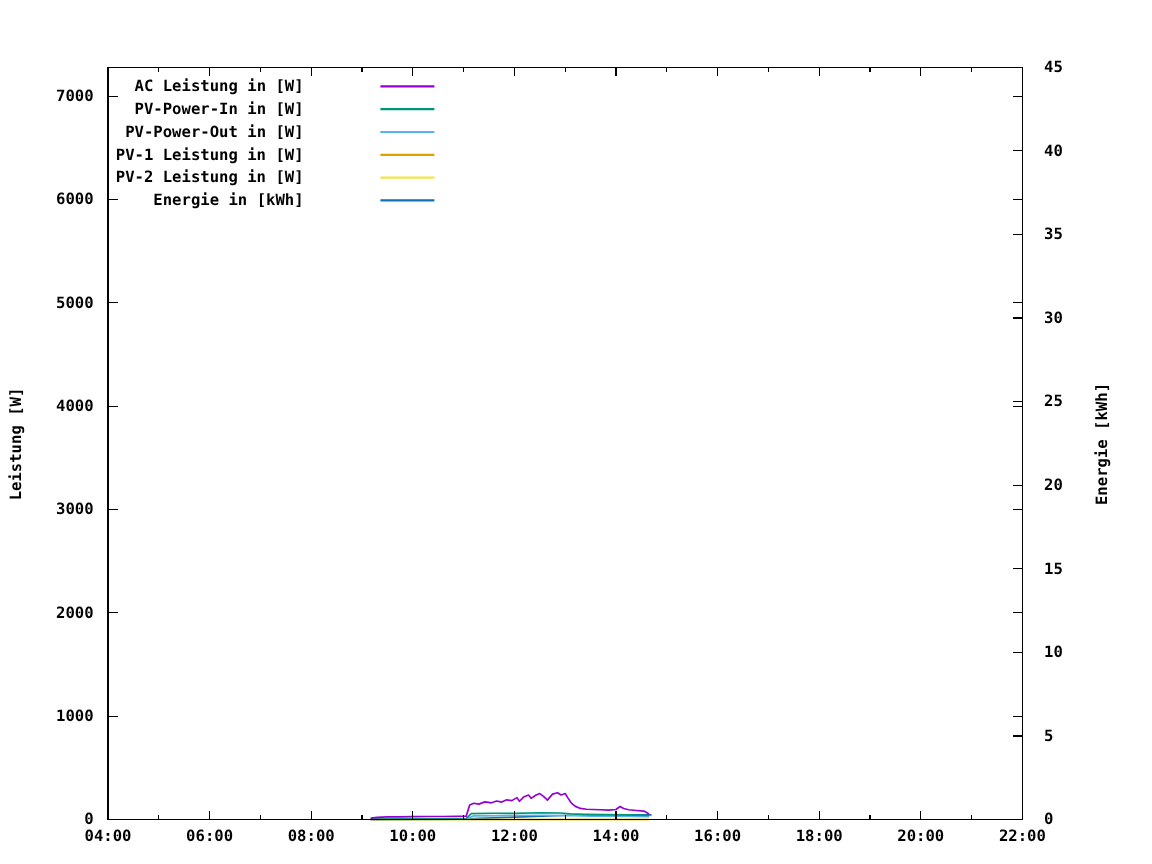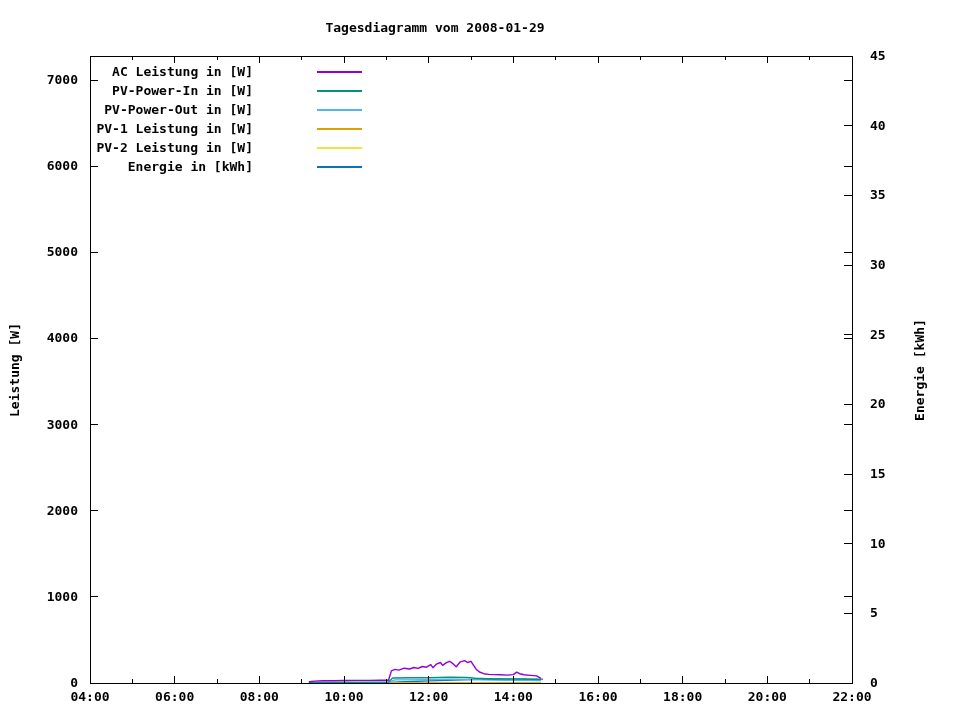--- a/index.html
+++ b/index.html
@@ -10,21 +10,20 @@
   .y-label-left{position:absolute;top:370px;left:14px;transform:translate(-50%,-50%) rotate(-90deg);
          font-size:13px;font-weight:bold;color:#000;white-space:nowrap;}
   .y-label-right{position:absolute;top:370px;left:919px;transform:translate(-50%,-50%) rotate(-90deg);
          font-size:13px;font-weight:bold;color:#000;white-space:nowrap;}
   svg text{font-family:"DejaVu Sans Mono","Liberation Mono",monospace;font-size:13px;font-weight:bold;fill:#000;}
 </style>
 </head>
 <body>
 
 <div id="stage">
-  <div class="chart-title">Tagesdiagramm vom 2008-01-29</div>
   <div class="y-label-left">Leistung [W]</div>
   <div class="y-label-right">Energie [kWh]</div>
   <svg id="chart" width="960" height="720" viewBox="0 0 960 720">
       <polyline points="308.9,683.0 344.0,682.9 386.3,682.6 399.0,682.0 411.7,681.5 428.7,680.9 445.6,680.4 462.5,679.8 479.5,679.4 496.4,679.2 513.3,679.1 532.4,679.1 543.0,679.1" fill="none" stroke="#0e72b5" stroke-width="1.4" stroke-linejoin="round"></polyline>
       <polyline points="308.9,682.9 540.9,682.9" fill="none" stroke="#f0e442" stroke-width="1.4" stroke-linejoin="round"></polyline>
       <polyline points="308.9,682.9 540.9,682.9" fill="none" stroke="#e0a000" stroke-width="1.4" stroke-linejoin="round"></polyline>
       <polyline points="308.9,682.7 365.2,682.6 388.5,682.5 394.8,679.9 428.7,679.6 454.1,679.4 471.0,679.6 492.2,680.1 513.3,680.2 540.9,680.6" fill="none" stroke="#56b4e9" stroke-width="1.4" stroke-linejoin="round"></polyline>
       <polyline points="308.9,682.5 365.2,682.3 388.5,682.1 392.7,678.0 411.7,677.7 428.7,677.8 449.8,677.3 466.8,677.5 475.2,678.3 487.9,678.7 504.9,678.9 521.8,679.0 540.9,679.6" fill="none" stroke="#009478" stroke-width="1.4" stroke-linejoin="round"></polyline>
       <polyline points="308.9,681.7 314.4,681.1 322.8,680.8 333.4,680.7 344.0,680.5 356.7,680.4 369.4,680.4 380.0,680.3 388.5,680.2 391.4,670.9 394.8,669.4 399.0,670.1 404.1,668.2 409.6,669.0 413.9,667.5 418.1,668.4 422.3,666.5 426.5,667.2 430.8,664.7 432.9,667.7 436.3,664.2 440.5,662.5 442.6,665.3 446.4,662.7 449.8,661.3 453.2,663.9 456.2,666.8 460.4,661.8 464.6,660.6 467.6,662.5 471.0,661.3 473.1,664.7 476.1,669.2 479.5,672.0 483.7,673.7 488.8,674.4 494.3,674.6 500.6,674.8 507.0,675.1 513.3,674.6 516.7,672.1 519.7,673.7 523.9,674.8 530.3,675.4 536.6,675.9 540.9,678.3" fill="none" stroke="#9400d3" stroke-width="1.4" stroke-linejoin="round"></polyline>
       <rect x="90" y="56" width="762" height="627" fill="none" stroke="#000000" stroke-width="1" shape-rendering="crispEdges"></rect>

